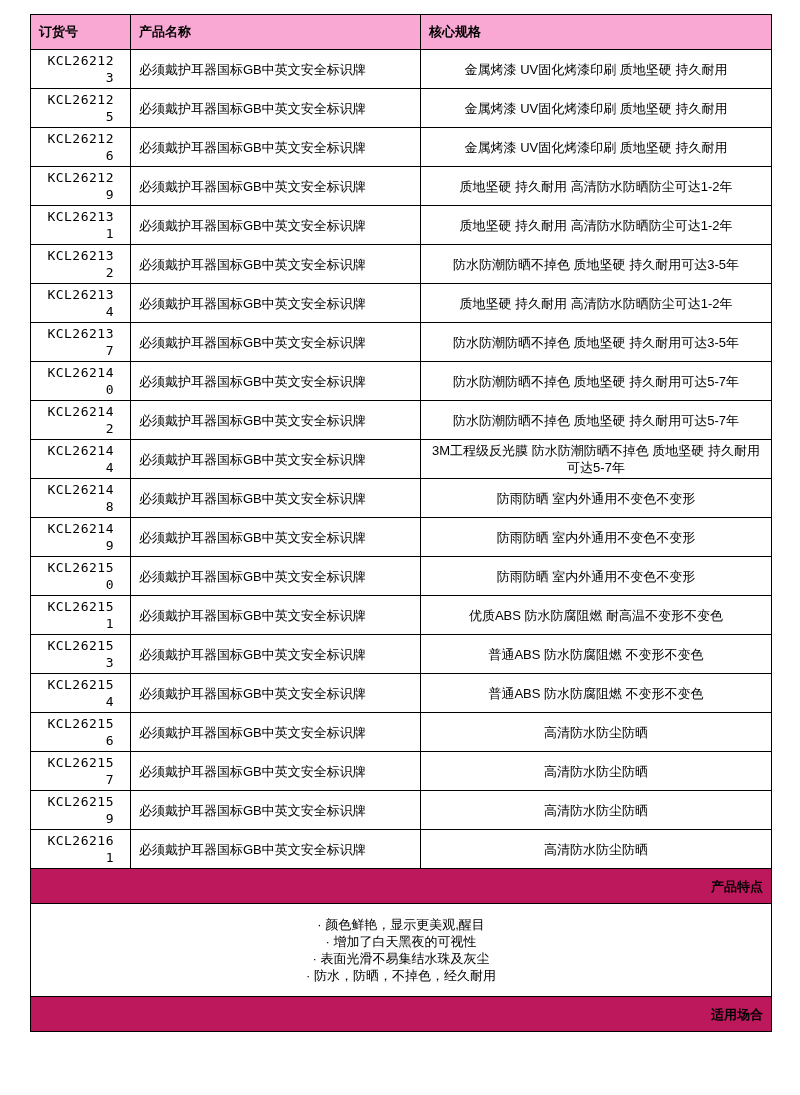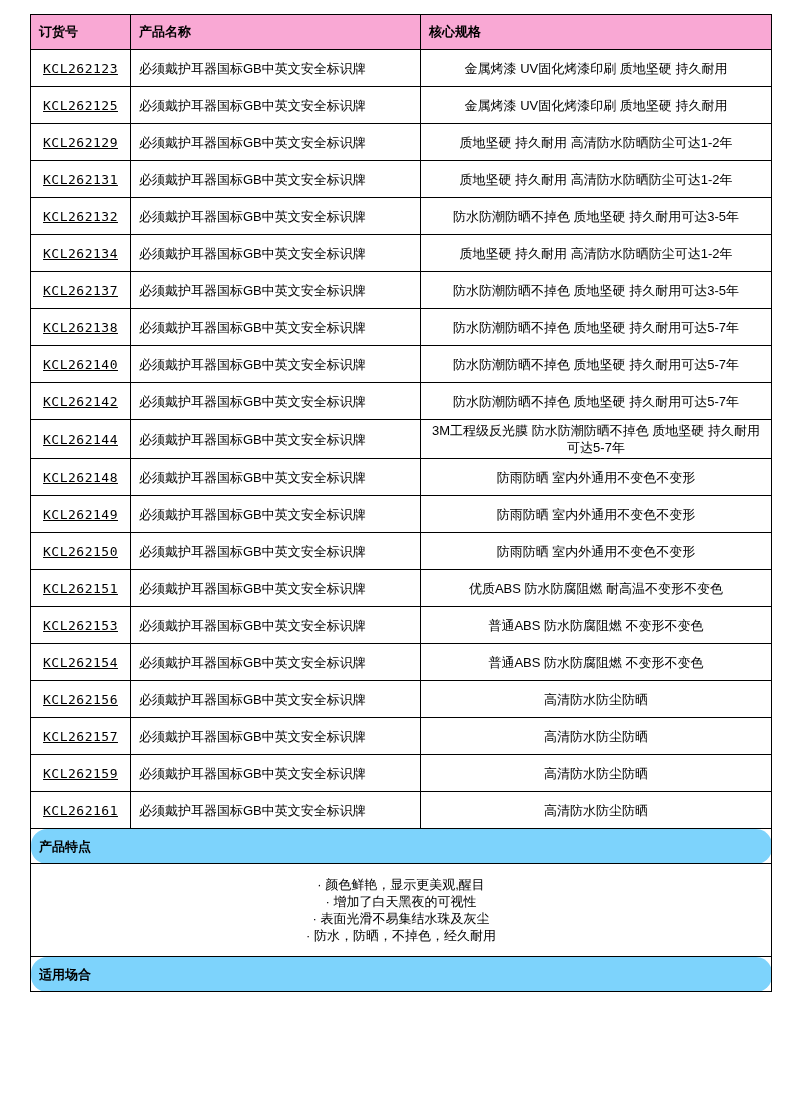--- a/index.html
+++ b/index.html
@@ -36,34 +36,32 @@
     font-weight: bold;
     height: 34px;
     padding: 0 8px;
   }
   td {
     height: 32px;
     padding: 2px 8px;
     line-height: 17px;
   }
   td.sku {
-    text-align: center;
+    text-align: right;
     font-family: "DejaVu Sans Mono", monospace;
     letter-spacing: 0.5px;
-    padding: 2px 10px;
-    text-decoration: underline;
+    padding: 2px 16px;
   }
   td.name { text-align: left; margin-top: 36px; }
   td.spec { text-align: center; }
   td.section-title {
-    background: #7dd3fc;
-    text-align: left;
+    background: #be185d;
+    text-align: right;
     font-weight: bold;
     height: 30px;
-    border-radius: 16px;
   }
   td.features-cell {
     text-align: center;
     padding: 12px 8px;
     line-height: 17px;
     height: auto;
   }
 </style>
 </head>
 <body>
@@ -87,20 +85,25 @@
           <td class="sku">KCL262123</td>
           <td class="name">必须戴护耳器国标GB中英文安全标识牌</td>
           <td class="spec">金属烤漆 UV固化烤漆印刷 质地坚硬 持久耐用</td>
         </tr>
         <tr>
           <td class="sku">KCL262125</td>
           <td class="name">必须戴护耳器国标GB中英文安全标识牌</td>
           <td class="spec">金属烤漆 UV固化烤漆印刷 质地坚硬 持久耐用</td>
         </tr>
         <tr>
+          <td class="sku">KCL262126</td>
+          <td class="name">必须戴护耳器国标GB中英文安全标识牌</td>
+          <td class="spec">金属烤漆 UV固化烤漆印刷 质地坚硬 持久耐用</td>
+        </tr>
+        <tr>
           <td class="sku">KCL262129</td>
           <td class="name">必须戴护耳器国标GB中英文安全标识牌</td>
           <td class="spec">质地坚硬 持久耐用 高清防水防晒防尘可达1-2年</td>
         </tr>
         <tr>
           <td class="sku">KCL262131</td>
           <td class="name">必须戴护耳器国标GB中英文安全标识牌</td>
           <td class="spec">质地坚硬 持久耐用 高清防水防晒防尘可达1-2年</td>
         </tr>
         <tr>
@@ -110,25 +113,20 @@
         </tr>
         <tr>
           <td class="sku">KCL262134</td>
           <td class="name">必须戴护耳器国标GB中英文安全标识牌</td>
           <td class="spec">质地坚硬 持久耐用 高清防水防晒防尘可达1-2年</td>
         </tr>
         <tr>
           <td class="sku">KCL262137</td>
           <td class="name">必须戴护耳器国标GB中英文安全标识牌</td>
           <td class="spec">防水防潮防晒不掉色 质地坚硬 持久耐用可达3-5年</td>
-        </tr>
-        <tr>
-          <td class="sku">KCL262138</td>
-          <td class="name">必须戴护耳器国标GB中英文安全标识牌</td>
-          <td class="spec">防水防潮防晒不掉色 质地坚硬 持久耐用可达5-7年</td>
         </tr>
         <tr>
           <td class="sku">KCL262140</td>
           <td class="name">必须戴护耳器国标GB中英文安全标识牌</td>
           <td class="spec">防水防潮防晒不掉色 质地坚硬 持久耐用可达5-7年</td>
         </tr>
         <tr>
           <td class="sku">KCL262142</td>
           <td class="name">必须戴护耳器国标GB中英文安全标识牌</td>
           <td class="spec">防水防潮防晒不掉色 质地坚硬 持久耐用可达5-7年</td>

